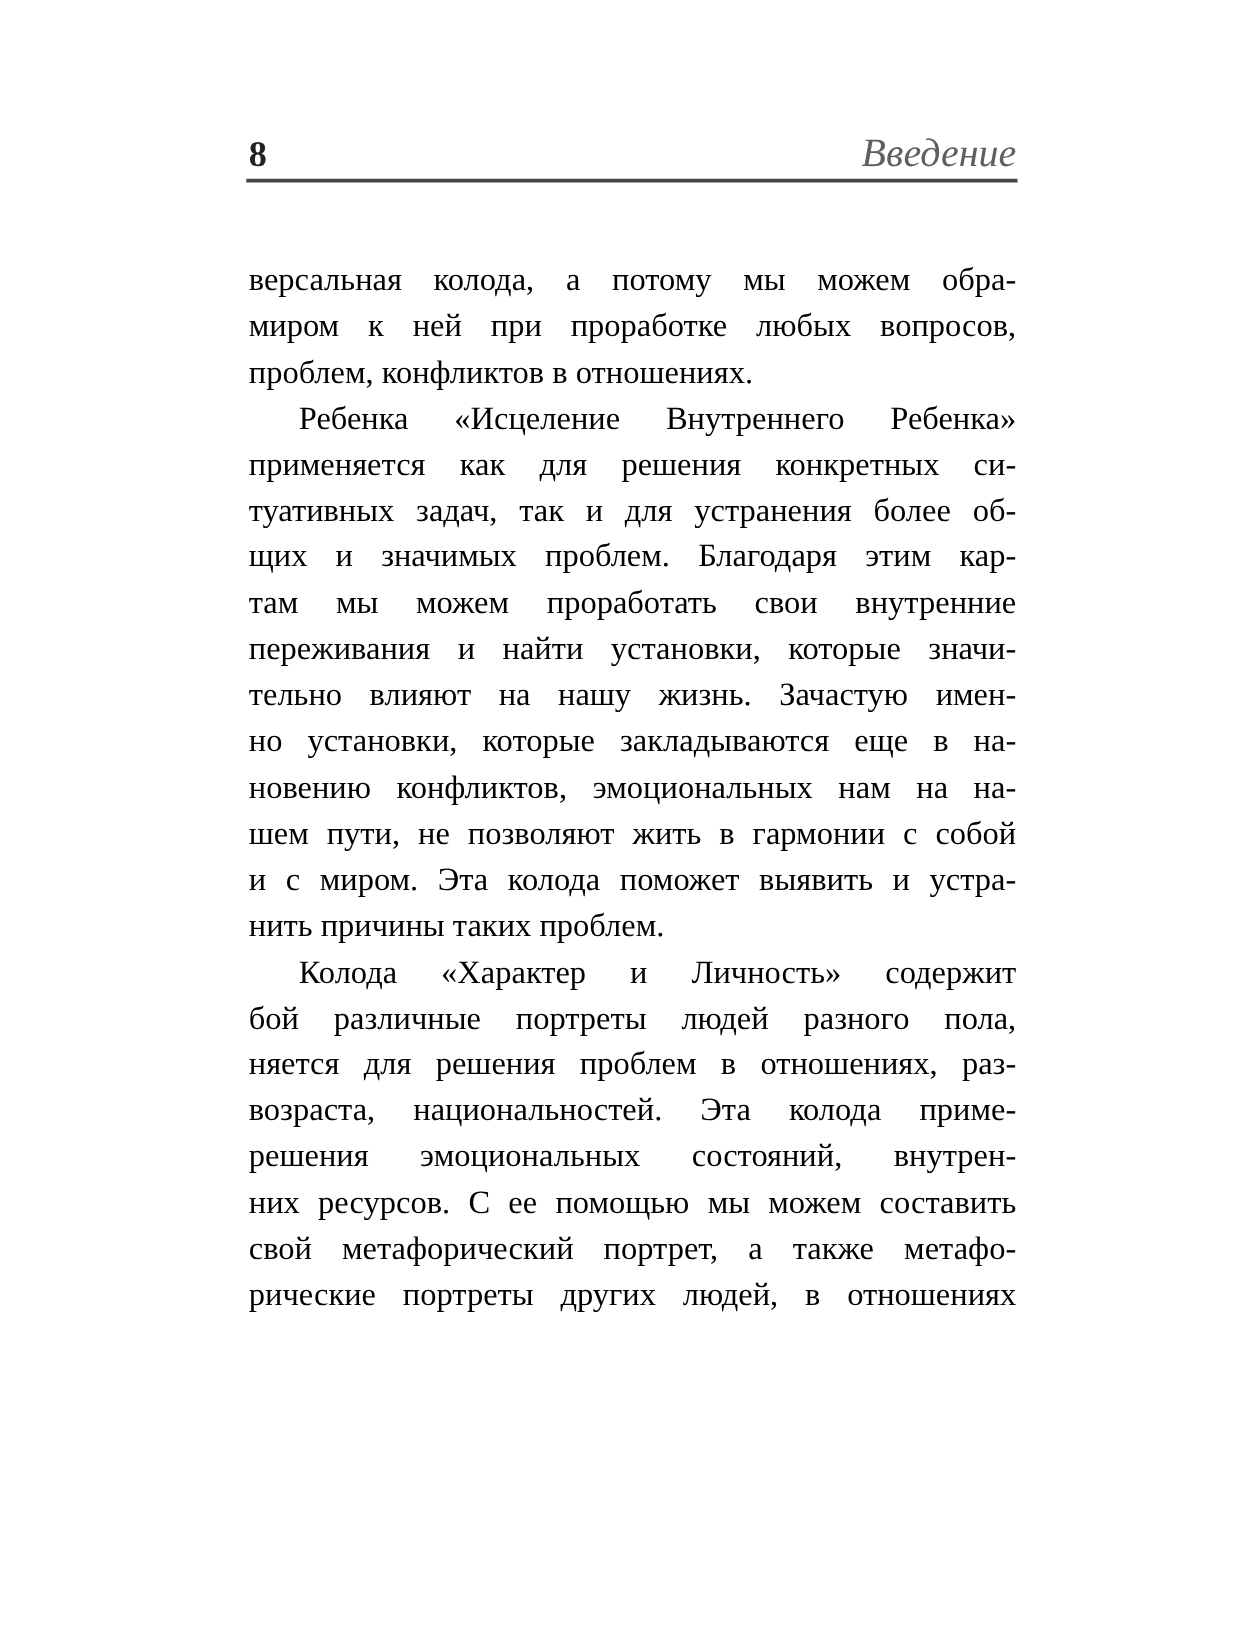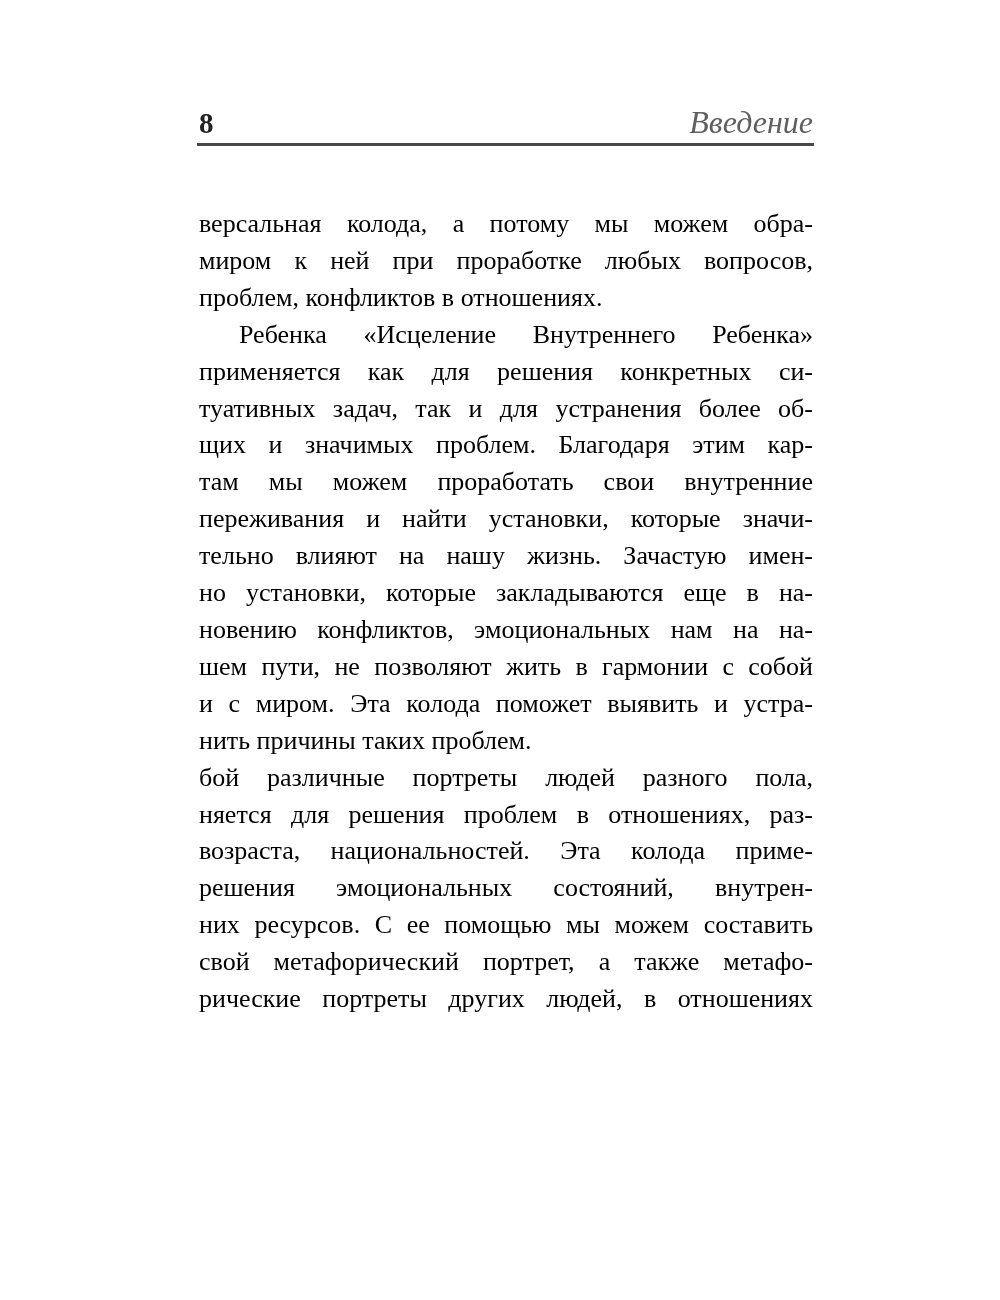--- a/index.html
+++ b/index.html
@@ -87,20 +87,21 @@
       <div class="line">туативных задач, так и для устранения более об-</div>
       <div class="line">щих и значимых проблем. Благодаря этим кар-</div>
       <div class="line">там мы можем проработать свои внутренние</div>
       <div class="line">переживания и найти установки, которые значи-</div>
       <div class="line">тельно влияют на нашу жизнь. Зачастую имен-</div>
       <div class="line">но установки, которые закладываются еще в на-</div>
       <div class="line">новению конфликтов, эмоциональных нам на на-</div>
       <div class="line">шем пути, не позволяют жить в гармонии с собой</div>
       <div class="line">и с миром. Эта колода поможет выявить и устра-</div>
       <div class="line no-stretch">нить причины таких проблем.</div>
+      <div class="line indent">Колода «Характер и Личность» содержит</div>
       <div class="line">бой различные портреты людей разного пола,</div>
       <div class="line">няется для решения проблем в отношениях, раз-</div>
       <div class="line">возраста, национальностей. Эта колода приме-</div>
       <div class="line">решения эмоциональных состояний, внутрен-</div>
       <div class="line">них ресурсов. С ее помощью мы можем составить</div>
       <div class="line">свой метафорический портрет, а также метафо-</div>
       <div class="line">рические портреты других людей, в отношениях</div>
     </div>
 
 </div>

